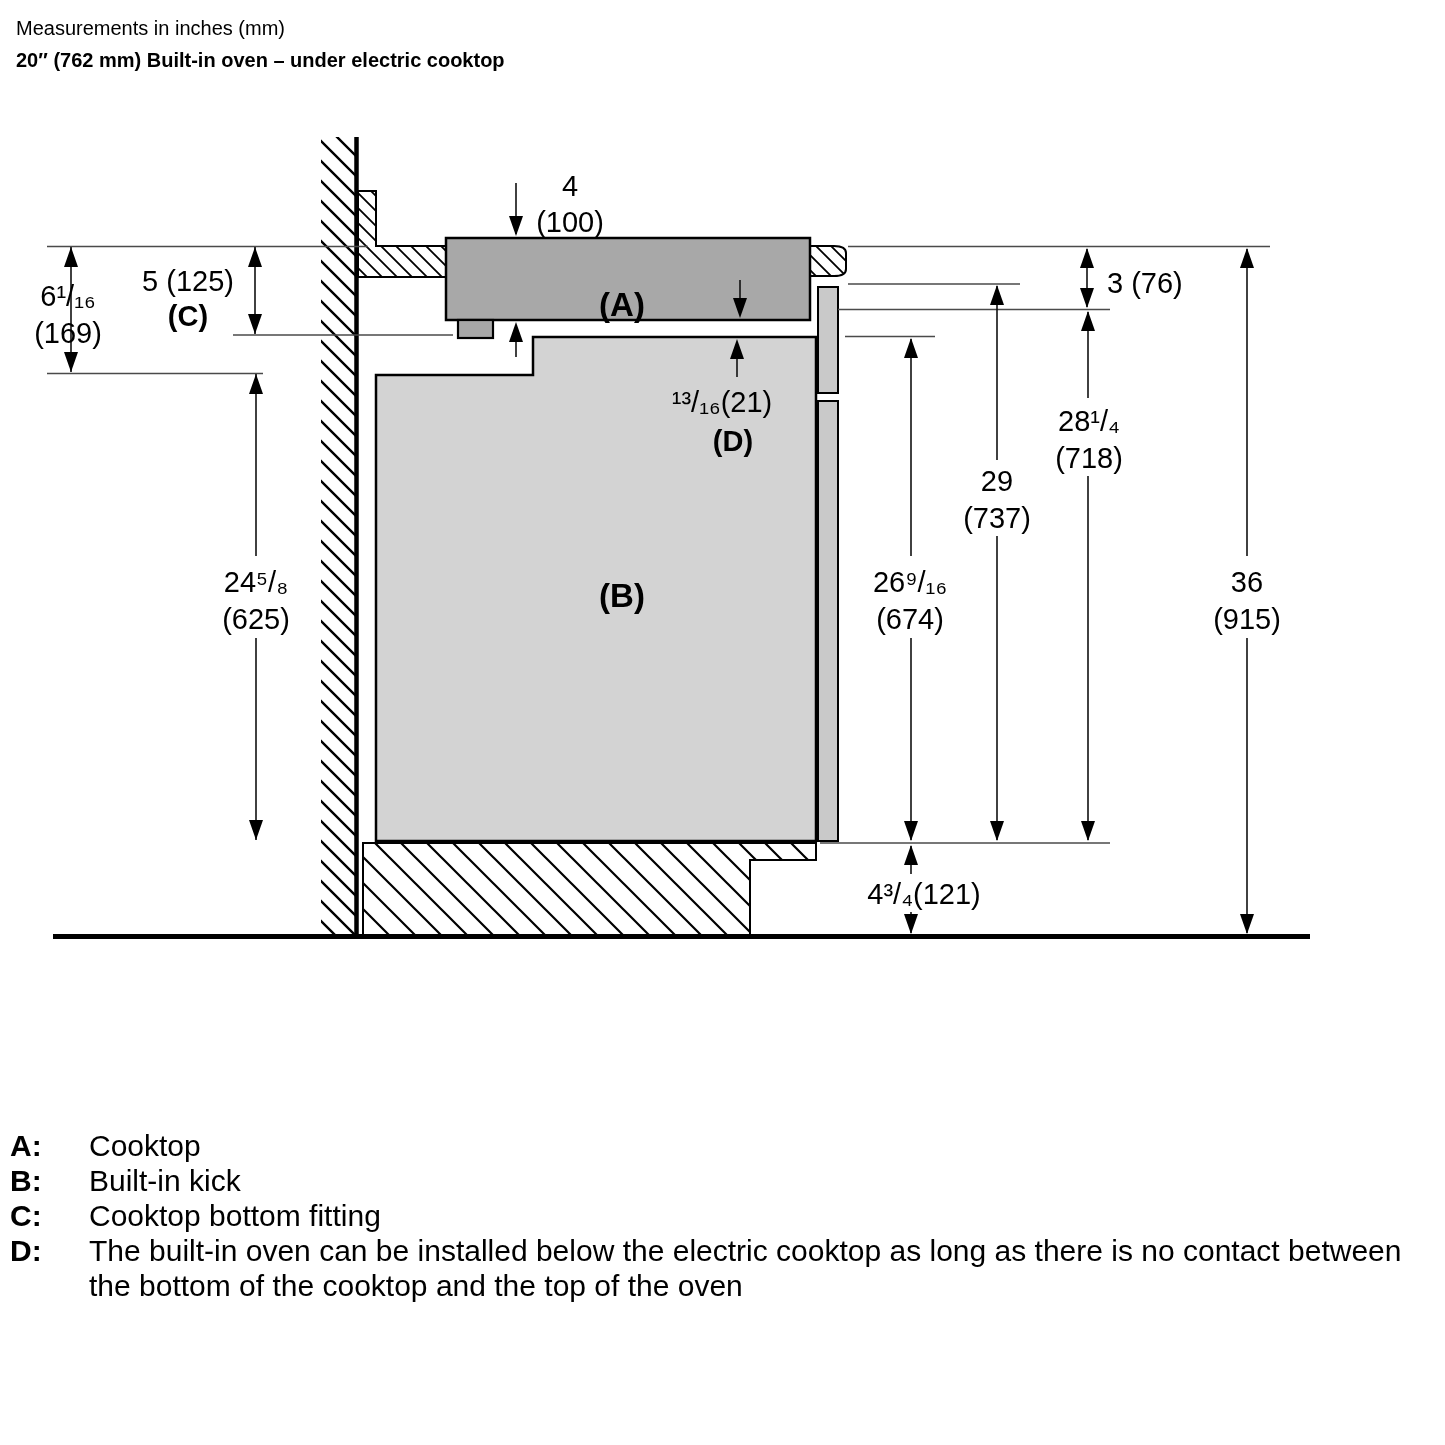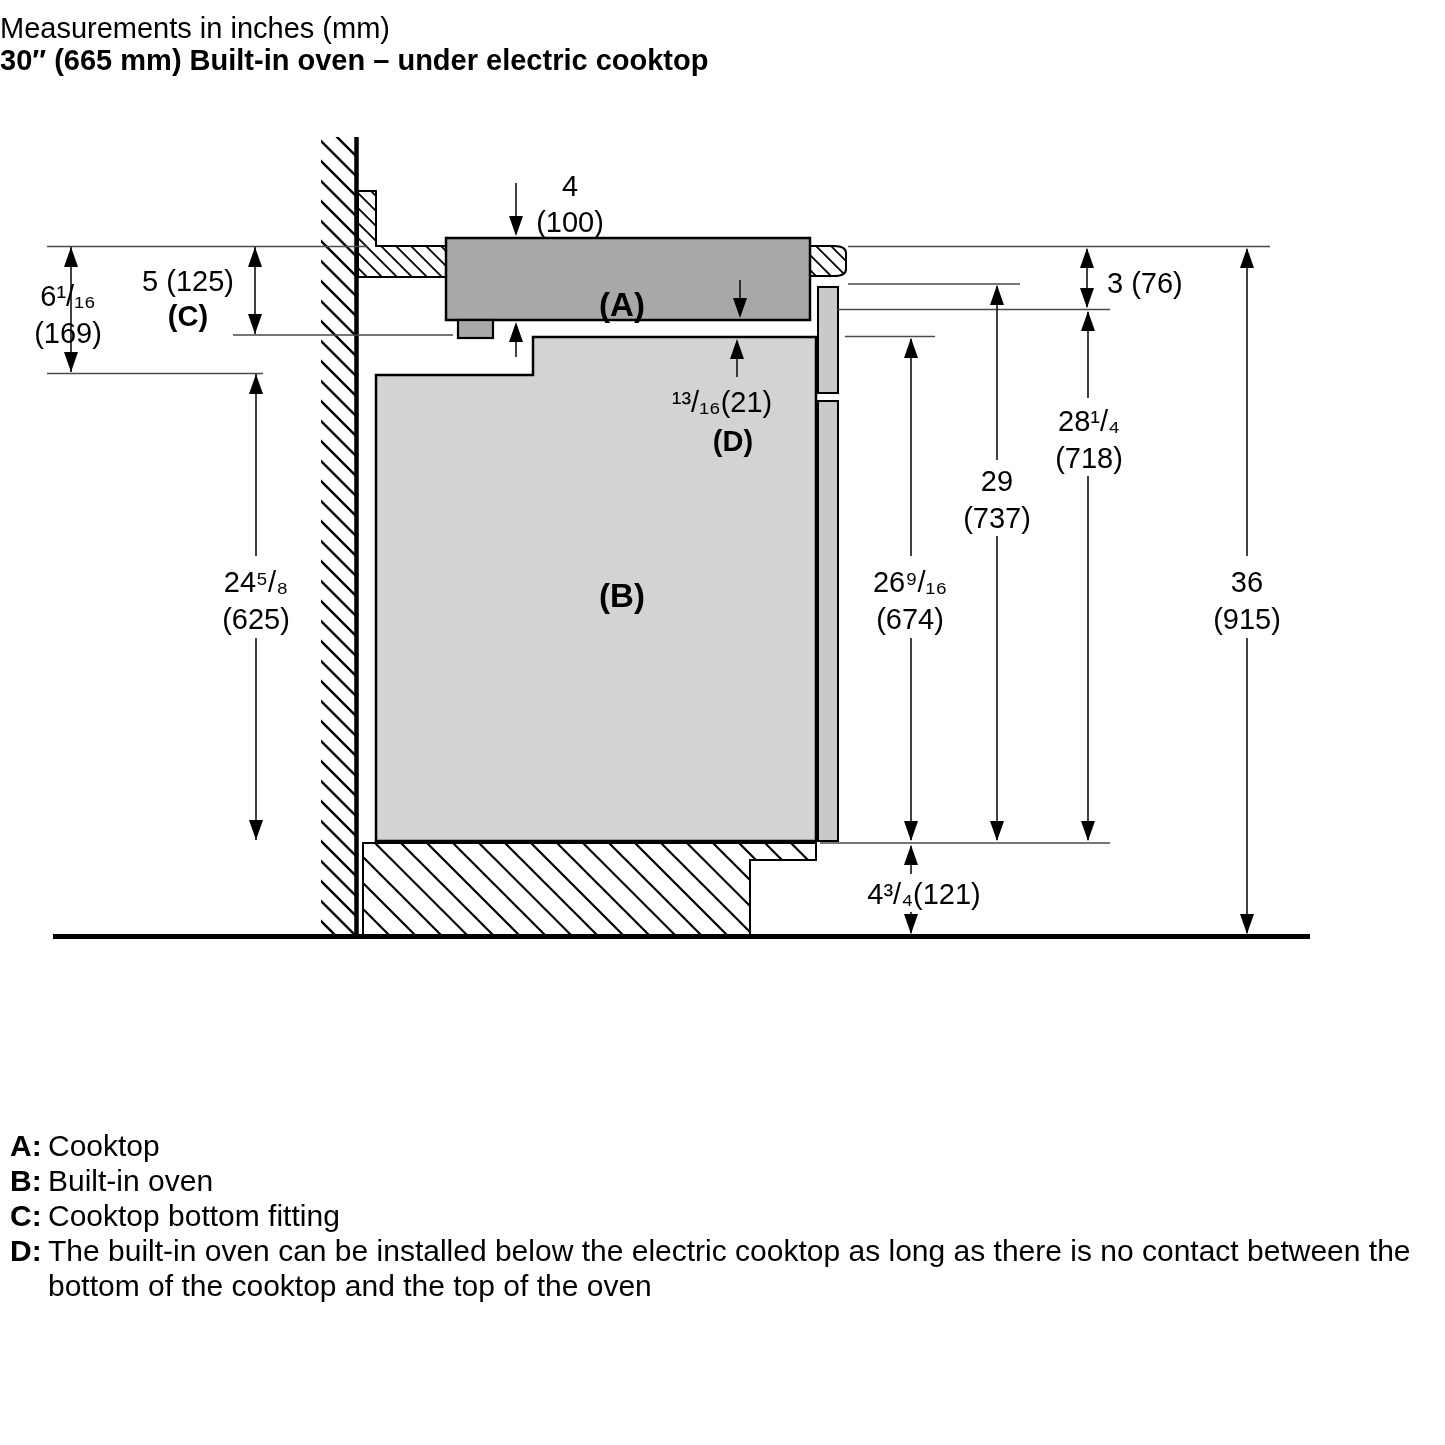--- a/index.html
+++ b/index.html
@@ -1,35 +1,35 @@
 <!DOCTYPE html>
 <html><head>
 <meta charset="utf-8">
 <style>
   html,body{margin:0;padding:0;background:#ffffff;}
   body{width:1445px;height:1445px;position:relative;overflow:hidden;
        font-family:"Liberation Sans","DejaVu Sans",sans-serif;color:#000;}
-  .hdr{position:absolute;left:0;top:12px;line-height:32px;font-size:29px;}
+  .hdr{position:absolute;left:16px;top:12px;line-height:32px;font-size:20px;}
   .hdr .l2{font-weight:bold;}
   svg{position:absolute;left:0;top:0;}
   svg text{font-family:"Liberation Sans","DejaVu Sans",sans-serif;font-size:29px;fill:#000;}
   svg text.mid{text-anchor:middle;}
   svg text.b{font-weight:bold;}
   svg text.big{font-size:33px;font-weight:bold;}
   .legend{position:absolute;left:10px;top:1128px;width:1412px;font-size:30px;line-height:35px;}
   .lrow{display:flex;align-items:flex-start;}
   .lkey{flex:none;width:38px;font-weight:bold;}
-  .lbody{flex:1;}
+  .lbody{flex:1;margin-left:41px;}
 </style>
 </head>
 <body>
 
 <div class="hdr">
   <div class="l1">Measurements in inches (mm)</div>
-  <div class="l2">30″ (665 mm) Built-in oven – under electric cooktop</div>
+  <div class="l2">20″ (762 mm) Built-in oven – under electric cooktop</div>
 </div>
 
 <svg width="1445" height="1445" viewBox="0 0 1445 1445">
   <defs>
     <pattern id="hWall" width="20" height="20" patternUnits="userSpaceOnUse">
       <path d="M-5,15 L5,25 M0,0 L20,20 M15,-5 L25,5" stroke="#000" stroke-width="2.4" fill="none"></path>
     </pattern>
     <pattern id="hFine" width="15" height="15" patternUnits="userSpaceOnUse">
       <path d="M-4,11 L4,19 M0,0 L15,15 M11,-4 L19,4" stroke="#000" stroke-width="1.8" fill="none"></path>
     </pattern>
@@ -154,21 +154,21 @@
   <text x="622" y="607" class="mid big">(B)</text>
 </svg>
 
 <div class="legend">
   <div class="lrow">
     <div class="lkey">A:</div>
     <div class="lbody">Cooktop</div>
   </div>
   <div class="lrow">
     <div class="lkey">B:</div>
-    <div class="lbody">Built-in oven</div>
+    <div class="lbody">Built-in kick</div>
   </div>
   <div class="lrow">
     <div class="lkey">C:</div>
     <div class="lbody">Cooktop bottom fitting</div>
   </div>
   <div class="lrow">
     <div class="lkey">D:</div>
     <div class="lbody">
       <div>The built-in oven can be installed below the electric cooktop as long as there is no contact between the bottom of the cooktop and the top of the oven</div>
     </div>

